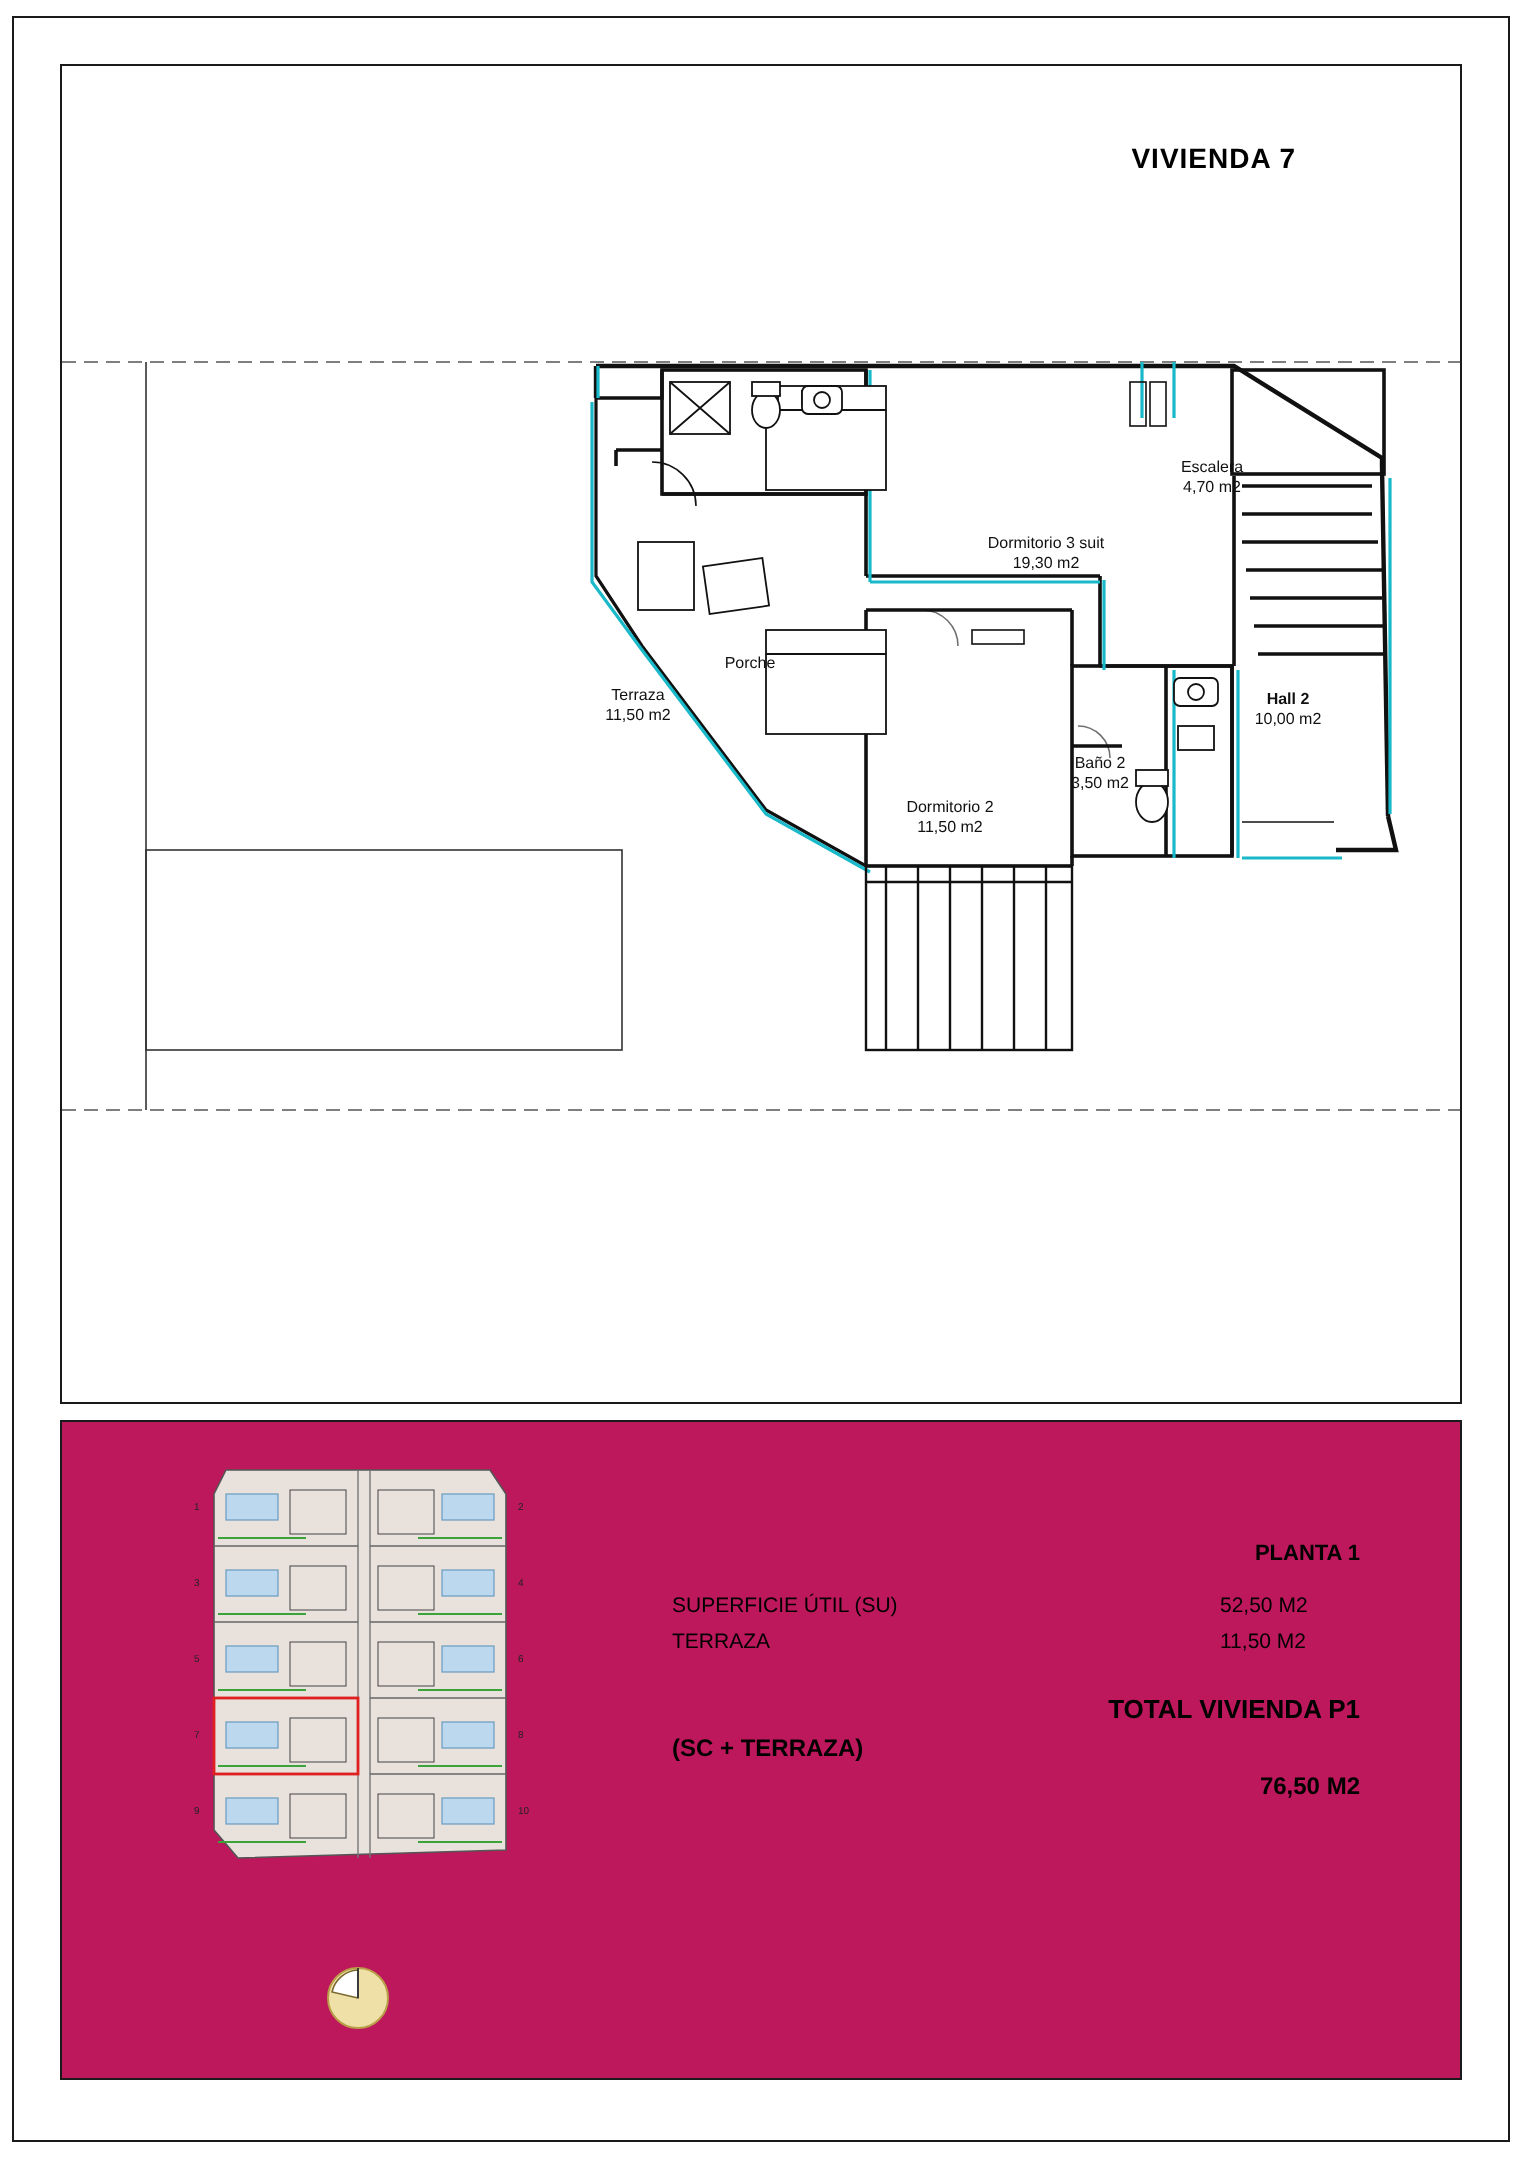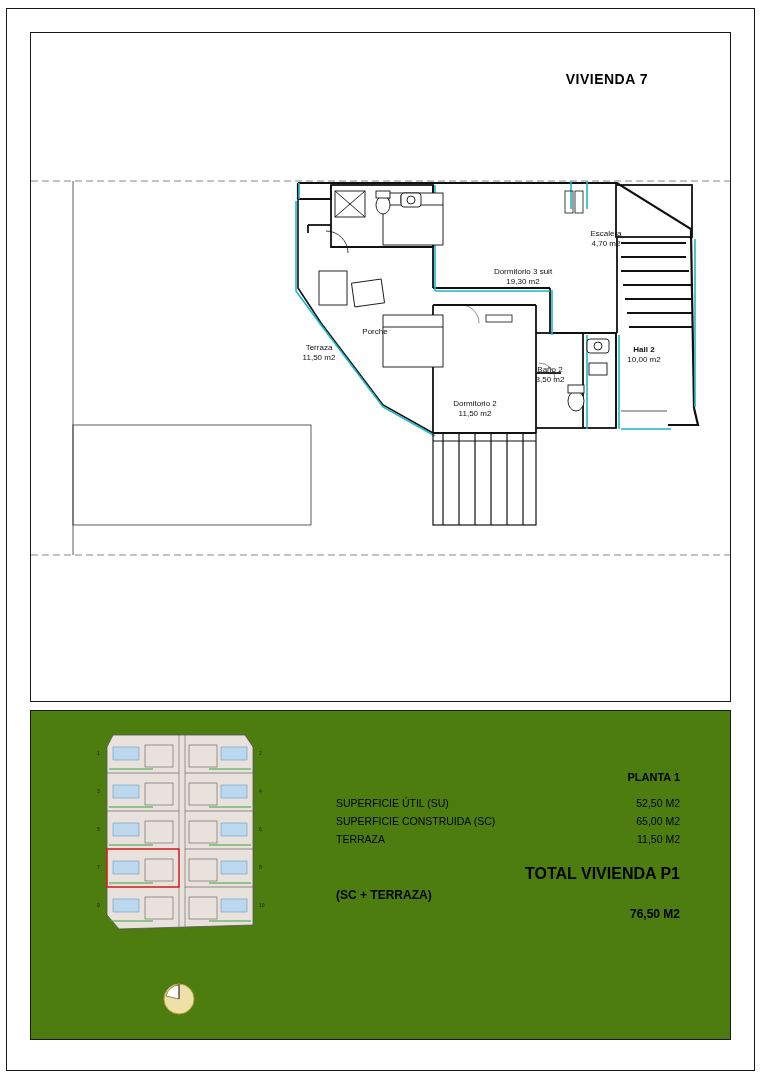--- a/index.html
+++ b/index.html
@@ -39,21 +39,21 @@
     box-sizing: border-box;
     background: #fff;
   }
   
   .panel-info {
     position: absolute;
     left: 30px; top: 710px;
     width: 701px; height: 330px;
     border: 1px solid #1a1a1a;
     box-sizing: border-box;
-    background: #4d7c0f;
+    background: #be185d;
   }
   .title-vivienda {
     position: absolute;
     right: 82px; top: 38px;
     font-size: 14px;
     font-weight: bold;
     letter-spacing: 0.5px;
   }
 
   
@@ -106,28 +106,28 @@
     margin-bottom: 14px;
     padding-right: 16px;
   }
   .area-row {
     display: flex;
     justify-content: space-between;
     margin-bottom: 6px;
     font-size: 10.5px;
   }
   .area-row .lbl { text-align: center; }
-  .area-row .val { text-align: right; min-width: 70px; padding-right: 16px;}
+  .area-row .val { min-width: 70px; padding-right: 16px;}
   .total-block {
     margin-top: 20px;
   }
   .total-title {
     text-align: right;
     font-weight: bold;
-    font-size: 16px;
+    font-size: 13px;
     padding-right: 16px;
     margin-bottom: 5px;
   }
   .total-row {
     display: flex;
     justify-content: space-between;
     font-weight: bold;
     font-size: 12px;
   }
   .total-row .val { padding-right: 16px; margin-top: 19px; }
@@ -300,21 +300,21 @@
       <div class="room-label" style="left:258px; top:310px; width:60px;">
         <span class="nm">Terraza</span>
         <span class="ar">11,50 m2</span>
       </div>
 
       <div class="room-label" style="left:394px; top:342px; width:100px;margin-top:24px;">
         <span class="nm">Dormitorio 2</span>
         <span class="ar">11,50 m2</span>
       </div>
 
-      <div class="room-label" style="left:490px; top:332px; width:58px;">
+      <div class="room-label" style="left:490px; top:344px; width:58px;">
         <span class="nm">Baño 2</span>
         <span class="ar">3,50 m2</span>
       </div>
 
     </div>
   </div>
 
   <div class="panel-info">
 
     <div class="keyplan">
@@ -401,24 +401,20 @@
     </div>
 
     <div class="info-block">
       <div class="planta-title">PLANTA 1</div>
 
       <div class="area-row">
         <span class="lbl">SUPERFICIE ÚTIL (SU)</span>
         <span class="val">52,50 M2</span>
       </div>
       <div class="area-row">
-        <span class="lbl">SUPERFICIE CONSTRUIDA (SC)</span>
-        <span class="val">65,00 M2</span>
-      </div>
-      <div class="area-row">
         <span class="lbl">TERRAZA</span>
         <span class="val">11,50 M2</span>
       </div>
 
       <div class="total-block">
         <div class="total-title">TOTAL VIVIENDA P1</div>
         <div class="total-row">
           <span class="lbl">(SC + TERRAZA)</span>
           <span class="val">76,50 M2</span>
         </div>

